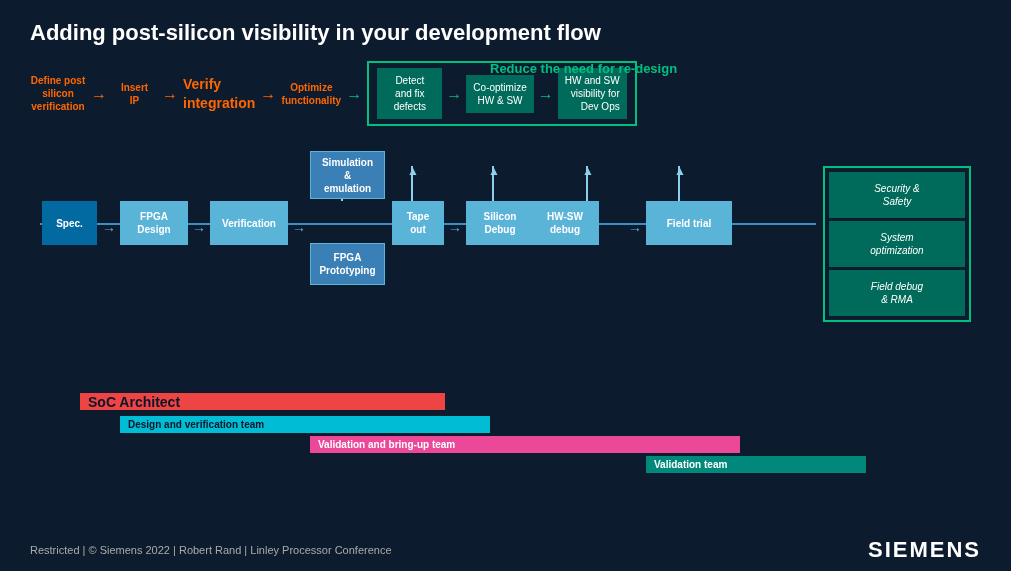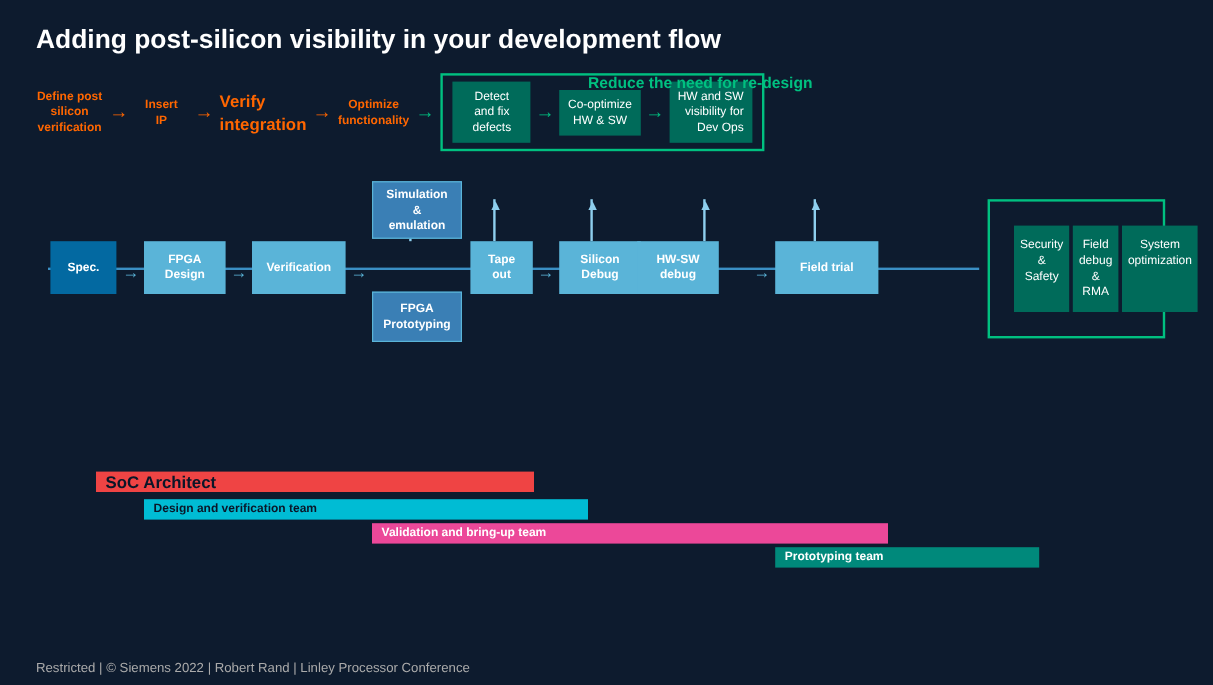--- a/index.html
+++ b/index.html
@@ -128,46 +128,47 @@
 
     <div style="position:absolute; top:58px; left:598px; color:#5ab4d8; font-size:14px;">→</div>
 
     <div style="position:absolute; top:5px; left:648px; width:2px; height:35px; background-color:#8ecfee;"></div>
     <div style="position:absolute; top:3px; left:644px; color:#8ecfee; font-size:12px;">▲</div>
 
     <div style="position:absolute; top:40px; left:616px; width:86px; height:44px; background-color:#5ab4d8; display:flex; align-items:center; justify-content:center; font-size:10px; font-weight:bold; color:#fff; text-align:center; line-height:1.3;">Field trial</div>
 
     <div style="position:absolute; top:58px; left:690px; color:#5ab4d8; font-size:14px;">→</div>
 
-    <div style="position:absolute; top:5px; right:10px; width:148px; border:2px solid #00c080; padding:20px; display:flex; flex-direction:row; gap:3px;">
+    <div style="position:absolute; top:5px; right:10px; width:148px; border:2px solid #00c080; padding:4px; display:flex; flex-direction:column; gap:3px;font-style:italic;">
       <div style="background-color:#006b5a; color:#ffffff; font-size:10px; text-align:center; padding:10px 5px; line-height:1.3;">Security &amp;<br>Safety</div>
+      <div style="background-color:#006b5a; color:#ffffff; font-size:10px; text-align:center; padding:10px 5px; line-height:1.3;">System<br>optimization</div>
       <div style="background-color:#006b5a; color:#ffffff; font-size:10px; text-align:center; padding:10px 5px; line-height:1.3;">Field debug<br>&amp; RMA</div>
-      <div style="background-color:#006b5a; color:#ffffff; font-size:10px; text-align:center; padding:10px 5px; line-height:1.3;">System<br>optimization</div>
     </div>
 
     <div style="position:absolute; bottom:0; left:0; right:0;">
 
       <div style="position:relative; margin-bottom:3px;">
         <div style="position:absolute; left:10px; width:365px; height:17px; background-color:#ef4444; display:flex; align-items:center; padding-left:8px; font-size:14px; font-weight:bold; color:#0a1628;margin-left:40px;">SoC Architect</div>
       </div>
       <div style="height:17px; margin-bottom:3px;"></div>
 
       <div style="position:relative; margin-bottom:3px;">
         <div style="position:absolute; left:90px; width:370px; height:17px; background-color:#00bcd4; display:flex; align-items:center; padding-left:8px; font-size:10px; font-weight:bold; color:#0a1628;">Design and verification team</div>
       </div>
       <div style="height:17px; margin-bottom:3px;"></div>
 
       <div style="position:relative; margin-bottom:3px;">
         <div style="position:absolute; left:280px; width:430px; height:17px; background-color:#ec4899; display:flex; align-items:center; padding-left:8px; font-size:10px; font-weight:bold; color:#ffffff;">Validation and bring-up team</div>
       </div>
       <div style="height:17px; margin-bottom:3px;"></div>
 
       <div style="position:relative;">
-        <div style="position:absolute; left:616px; width:220px; height:17px; background-color:#00897b; display:flex; align-items:center; padding-left:8px; font-size:10px; font-weight:bold; color:#ffffff;">Prototyping team</div>
+        <div style="position:absolute; left:616px; width:220px; height:17px; background-color:#00897b; display:flex; align-items:center; padding-left:8px; font-size:10px; font-weight:bold; color:#ffffff;">Validation team</div>
       </div>
     </div>
   </div>
 
   <div class="footer">
     <div style="color:#aaaaaa; font-size:11px;">Restricted | © Siemens 2022  | Robert Rand | Linley Processor Conference</div>
+    <div style="color:#ffffff; font-size:22px; font-weight:bold; letter-spacing:2px;">SIEMENS</div>
   </div>
 
 </div>
 
 </body></html>

